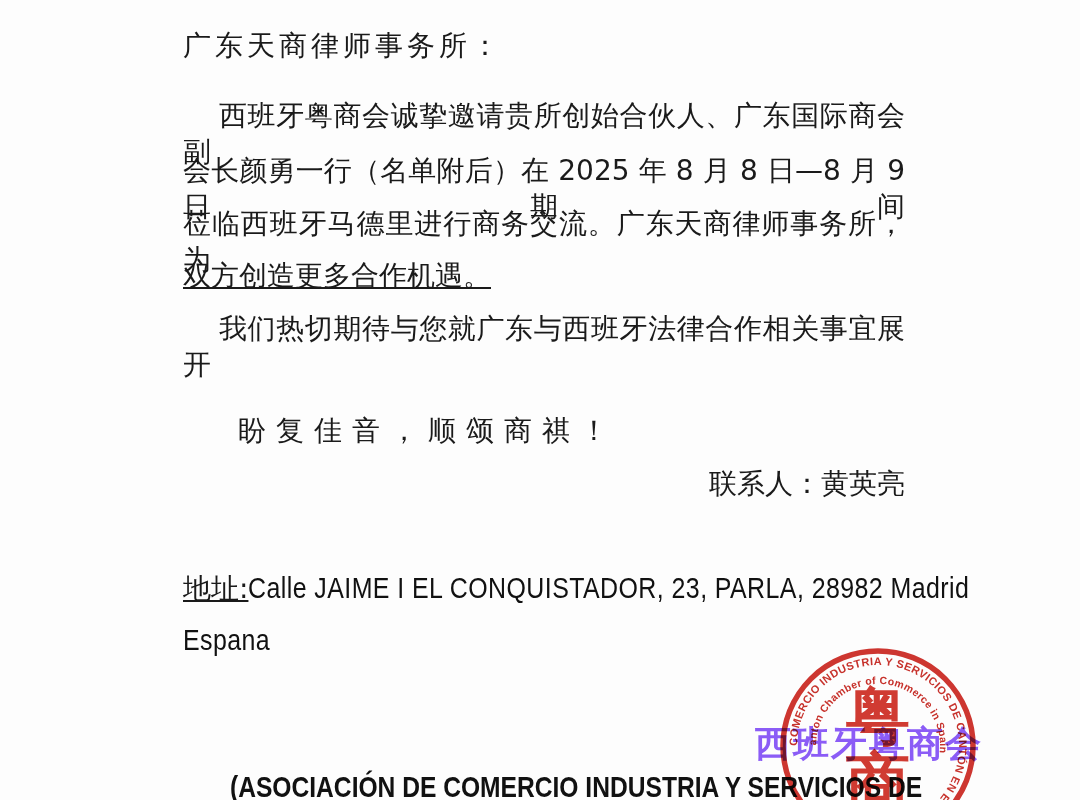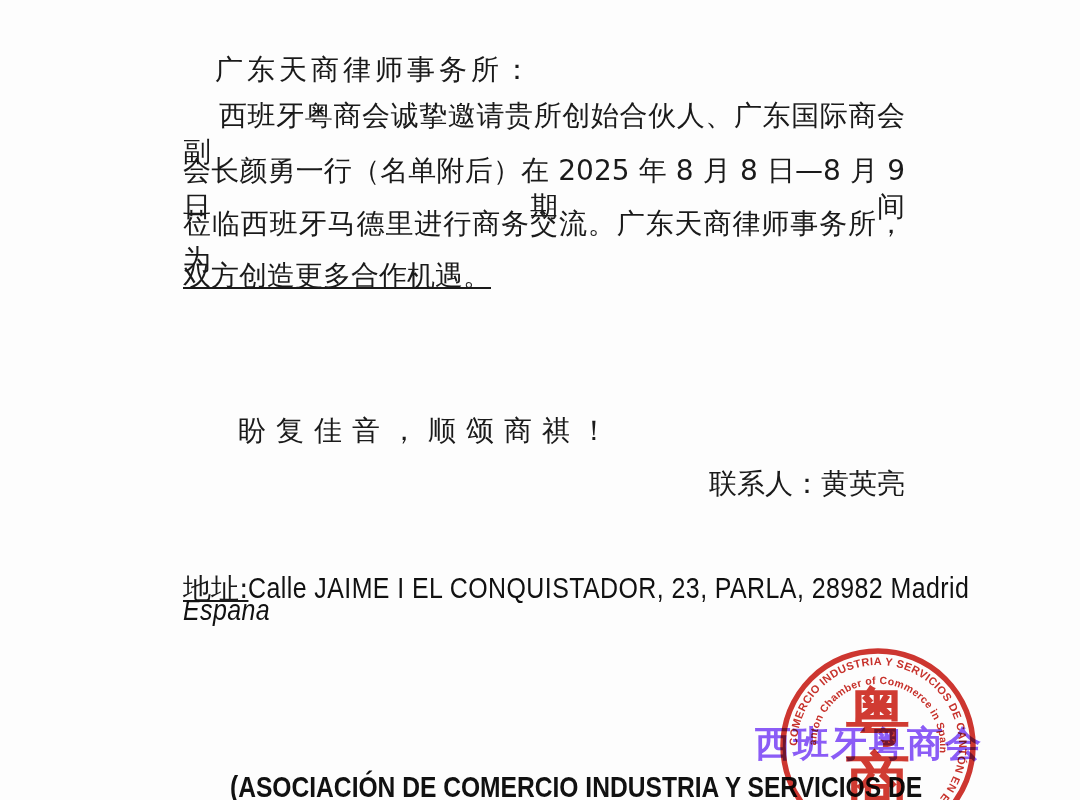--- a/index.html
+++ b/index.html
@@ -22,32 +22,32 @@
     line-height: 36px;
     color: #1a1a1a;
     white-space: nowrap;
   }
   .just {
     white-space: normal;
     text-align: justify;
     text-align-last: justify;
   }
   .ind { text-indent: 36px; }
-  .recipient { letter-spacing: 4px; top: 52px; margin-left: 32px; }
+  .recipient { letter-spacing: 4px; top: 28px; }
   .p1l1 { top: 100px; font-family: Liberation Mono, monospace; }
   .p1l2 { top: 153px; }
   .p1l3 { top: 206px; }
   .p1l4 { top: 258px; text-decoration: underline; }
   .p2l1 { top: 311px; }
   .p2l2 { top: 363px; }
   .closing { top: 413px; left: 238px; width: auto; letter-spacing: 10px; }
   .contact-person { top: 466px; text-align: right; }
   .contact-phone  { top: 518px; }
   .addr1 { top: 570px; text-decoration: underline; }
-  .addr2 { top: 592px; font-style: italic; }
+  .addr2 { top: 622px; }
   .latin {
     display: inline-block;
     font-family: "Liberation Sans", sans-serif;
     font-size: 29px;
     font-weight: 500;
     letter-spacing: 0.5px;
     transform: scaleX(0.86);
     transform-origin: 0 50%;
     color: #111;
     vertical-align: baseline;
@@ -110,20 +110,21 @@
 
 <div class="page">
 
   <div class="line recipient">广东天商律师事务所：</div>
 
   <div class="line just ind p1l1">西班牙粤商会诚挚邀请贵所创始合伙人、广东国际商会副</div>
   <div class="line just p1l2">会长颜勇一行（名单附后）在 2025 年 8 月 8 日—8 月 9 日期间</div>
   <div class="line just p1l3">莅临西班牙马德里进行商务交流。广东天商律师事务所，为</div>
   <div class="line p1l4">双方创造更多合作机遇。</div>
 
+  <div class="line just ind p2l1">我们热切期待与您就广东与西班牙法律合作相关事宜展开</div>
 
   <div class="line closing">盼复佳音，顺颂商祺！</div>
 
   <div class="line contact-person">
     <span>联系人：</span><span>黄英亮</span>
   </div>
 
 
   <div class="line addr1">
     <span>地址:</span><span class="latin">Calle JAIME I EL CONQUISTADOR, 23, PARLA, 28982 Madrid</span>

